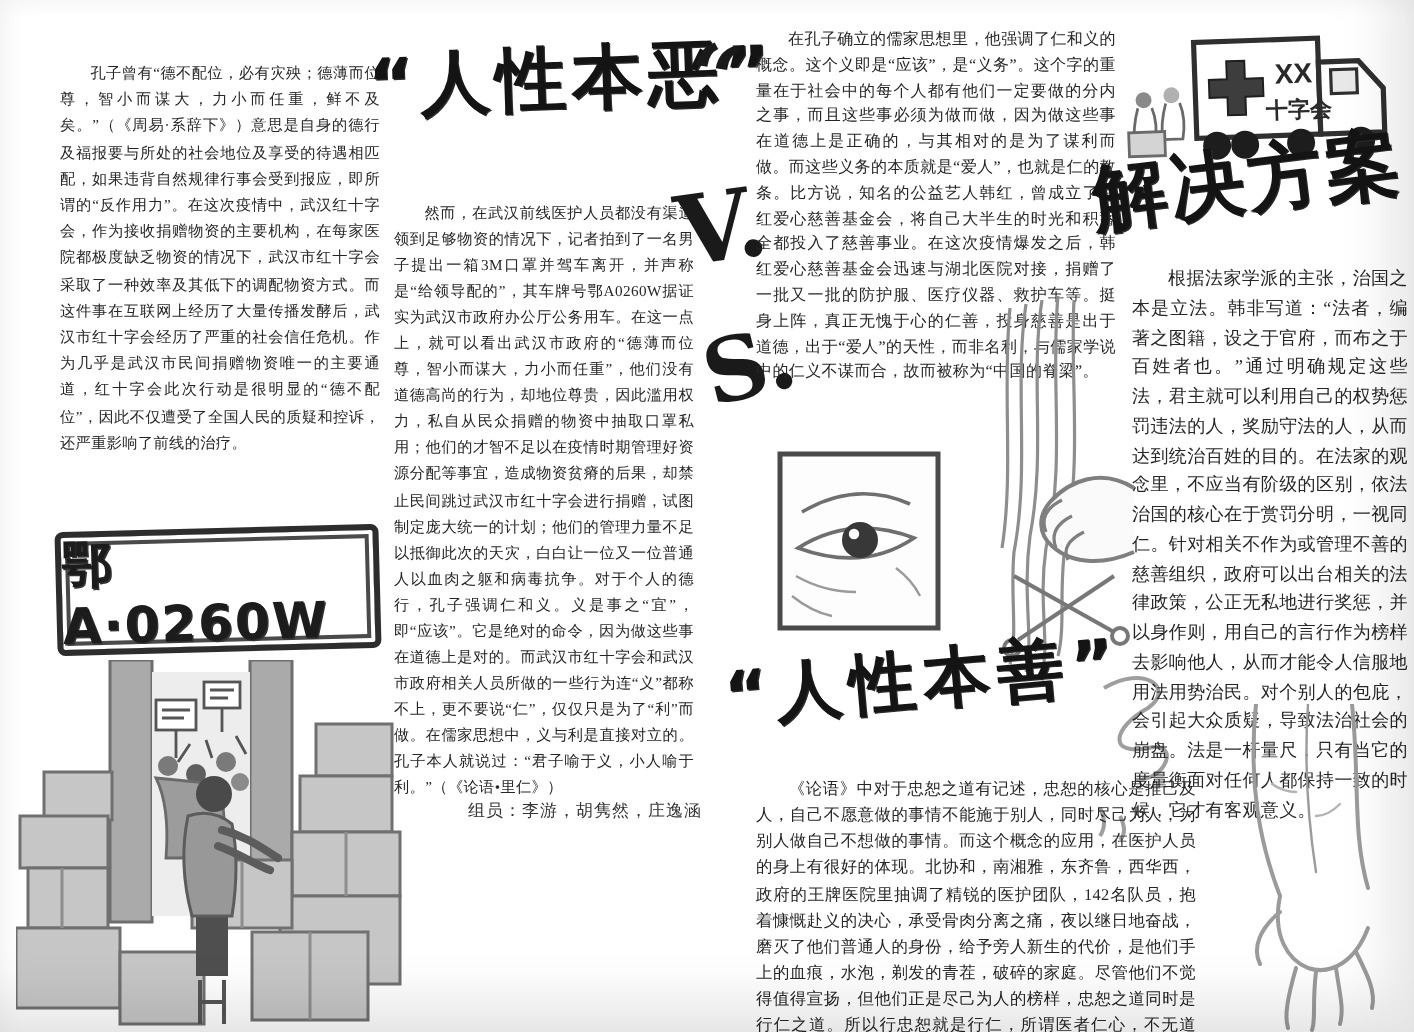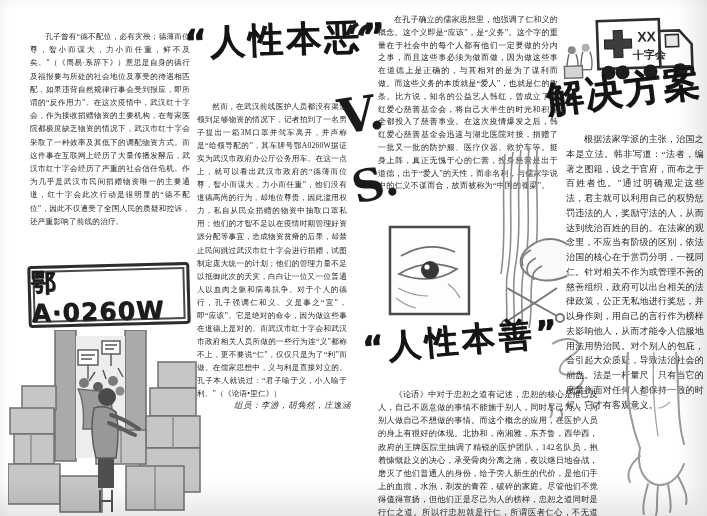--- a/index.html
+++ b/index.html
@@ -11,21 +11,21 @@
         text-align:justify;text-indent:2em;word-break:break-all;letter-spacing:.2px;}
   .callig{position:absolute;font-family:"DejaVu Sans",sans-serif;font-weight:900;color:#141414;
         white-space:nowrap;text-shadow:.6px .6px 0 #2b2b2b;}
   .vsmark{position:absolute;font-family:"DejaVu Serif",serif;font-weight:900;color:#1a1a1a;}
   .plate{position:absolute;left:28px;top:264px;width:156px;height:56px;
         border:3px solid #2d2d2d;border-radius:4px;box-shadow:inset 0 0 0 2px #fff,inset 0 0 0 4px #4a4a4a;
         display:flex;align-items:center;justify-content:center;transform:rotate(-1.5deg);
         font-family:"DejaVu Sans",sans-serif;font-weight:900;font-size:25px;color:#1c1c1c;
         letter-spacing:1px;text-shadow:.7px .7px 0 #333;}
   .credits{position:absolute;left:234px;top:400px;font-family:"Liberation Serif",serif;
-        font-size:8.5px;color:#333;letter-spacing:.5px;font-style:italic;}
+        font-size:8.5px;color:#333;letter-spacing:.5px;}
   .illus{position:absolute;}
   svg{display:block;}
 </style>
 </head>
 <body>
 
 <div class="page">
 
   <div class="article" style="left:30px;top:30px;width:160px;font-size:7.6px;line-height:1.74;">孔子曾有“德不配位，必有灾殃；德薄而位尊，智小而谋大，力小而任重，鲜不及矣。”（《周易·系辞下》）意思是自身的德行及福报要与所处的社会地位及享受的待遇相匹配，如果违背自然规律行事会受到报应，即所谓的“反作用力”。在这次疫情中，武汉红十字会，作为接收捐赠物资的主要机构，在每家医院都极度缺乏物资的情况下，武汉市红十字会采取了一种效率及其低下的调配物资方式。而这件事在互联网上经历了大量传播发酵后，武汉市红十字会经历了严重的社会信任危机。作为几乎是武汉市民间捐赠物资唯一的主要通道，红十字会此次行动是很明显的“德不配位”，因此不仅遭受了全国人民的质疑和控诉，还严重影响了前线的治疗。</div>
 

